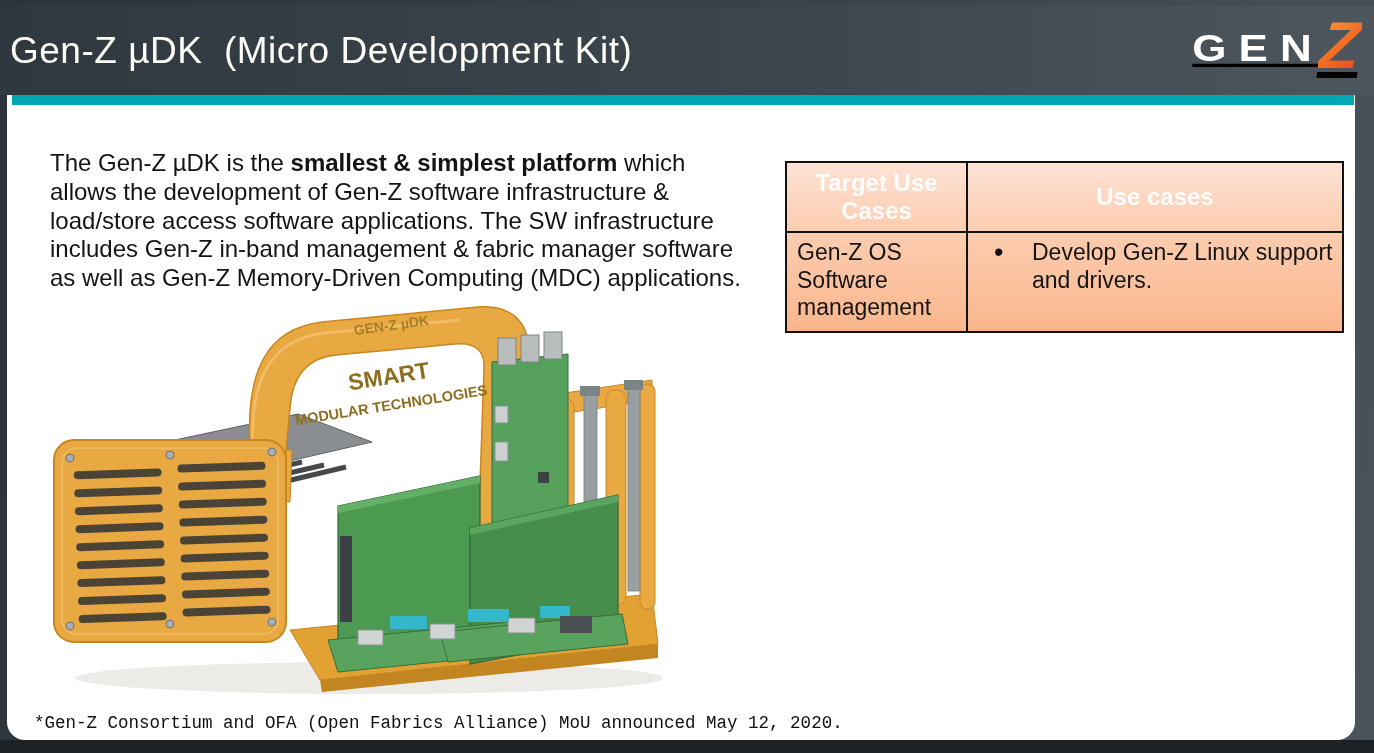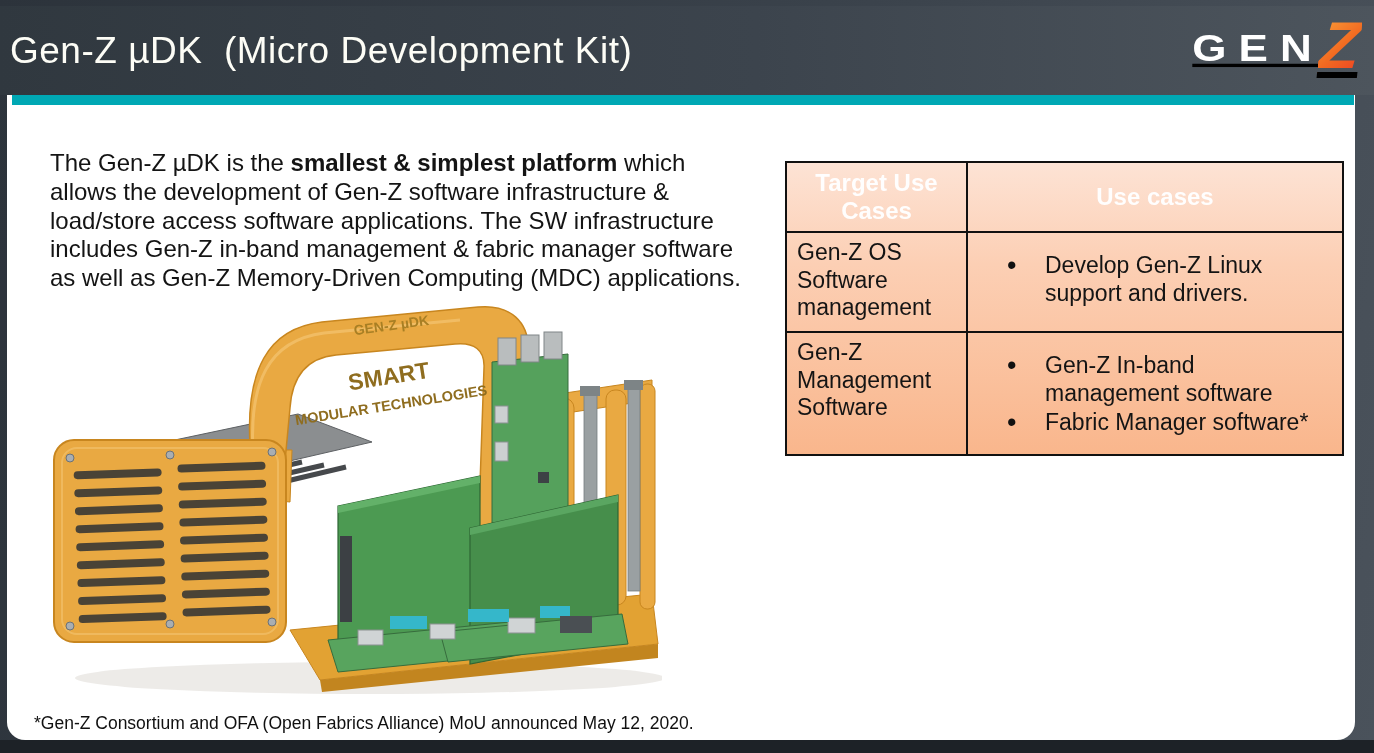--- a/index.html
+++ b/index.html
@@ -57,28 +57,28 @@
   }
   .use-table col.c1{width:181px;}
   .use-table col.c2{width:376px;}
   .use-table th, .use-table td{ border:2px solid #111; vertical-align:top; }
   .use-table th{
     height:66px; vertical-align:middle; text-align:center;
     color:rgba(255,255,255,0.97); font-size:24px; font-weight:700; line-height:1.15;
   }
   .use-table td{ padding:6px 6px 4px 10px; line-height:1.2; }
   .row-1 td{height:88px;} .row-2 td{height:90px;} .row-3 td{height:205px;}
-  ul.cases{ list-style:none; margin:13px; padding:0; }
+  ul.cases{ list-style:none; margin:0; padding:0; }
   ul.cases li{ position:relative; padding-left:54px; padding-right:2px; margin:0 0 2px 0; }
   ul.cases li::before{
     content:"\2022"; position:absolute; left:16px; top:-3px; font-size:27px; color:#111;
   }
   .footnote{
     position:absolute; left:34px; top:713px;
-    font-size:17.5px; color:#101010;
+    font-size:17.5px; color:#101010;font-family:Liberation Mono, monospace;
   }
   svg text{ font-family:"Liberation Sans", sans-serif; }
 </style>
 </head>
 <body>
 
 <div class="canvas">
 
   <div class="slide-card"></div>
 
@@ -211,29 +211,20 @@
       <th>Use cases</th>
     </tr>
     <tr class="row-1">
       <td>Gen-Z OS Software management</td>
       <td>
         <ul class="cases">
           <li>Develop Gen-Z Linux support and drivers.</li>
         </ul>
       </td>
     </tr>
-    <tr class="row-2">
-      <td>Gen-Z Management Software</td>
-      <td>
-        <ul class="cases">
-          <li>Gen-Z In-band management software</li>
-          <li>Fabric Manager software*</li>
-        </ul>
-      </td>
-    </tr>
   </tbody>
     </table>
 
   <div class="footnote">*Gen-Z Consortium and OFA (Open Fabrics Alliance) MoU announced May 12, 2020.</div>
 
   <div class="bottom-bar"></div>
 
 </div>
 
 </body></html>

